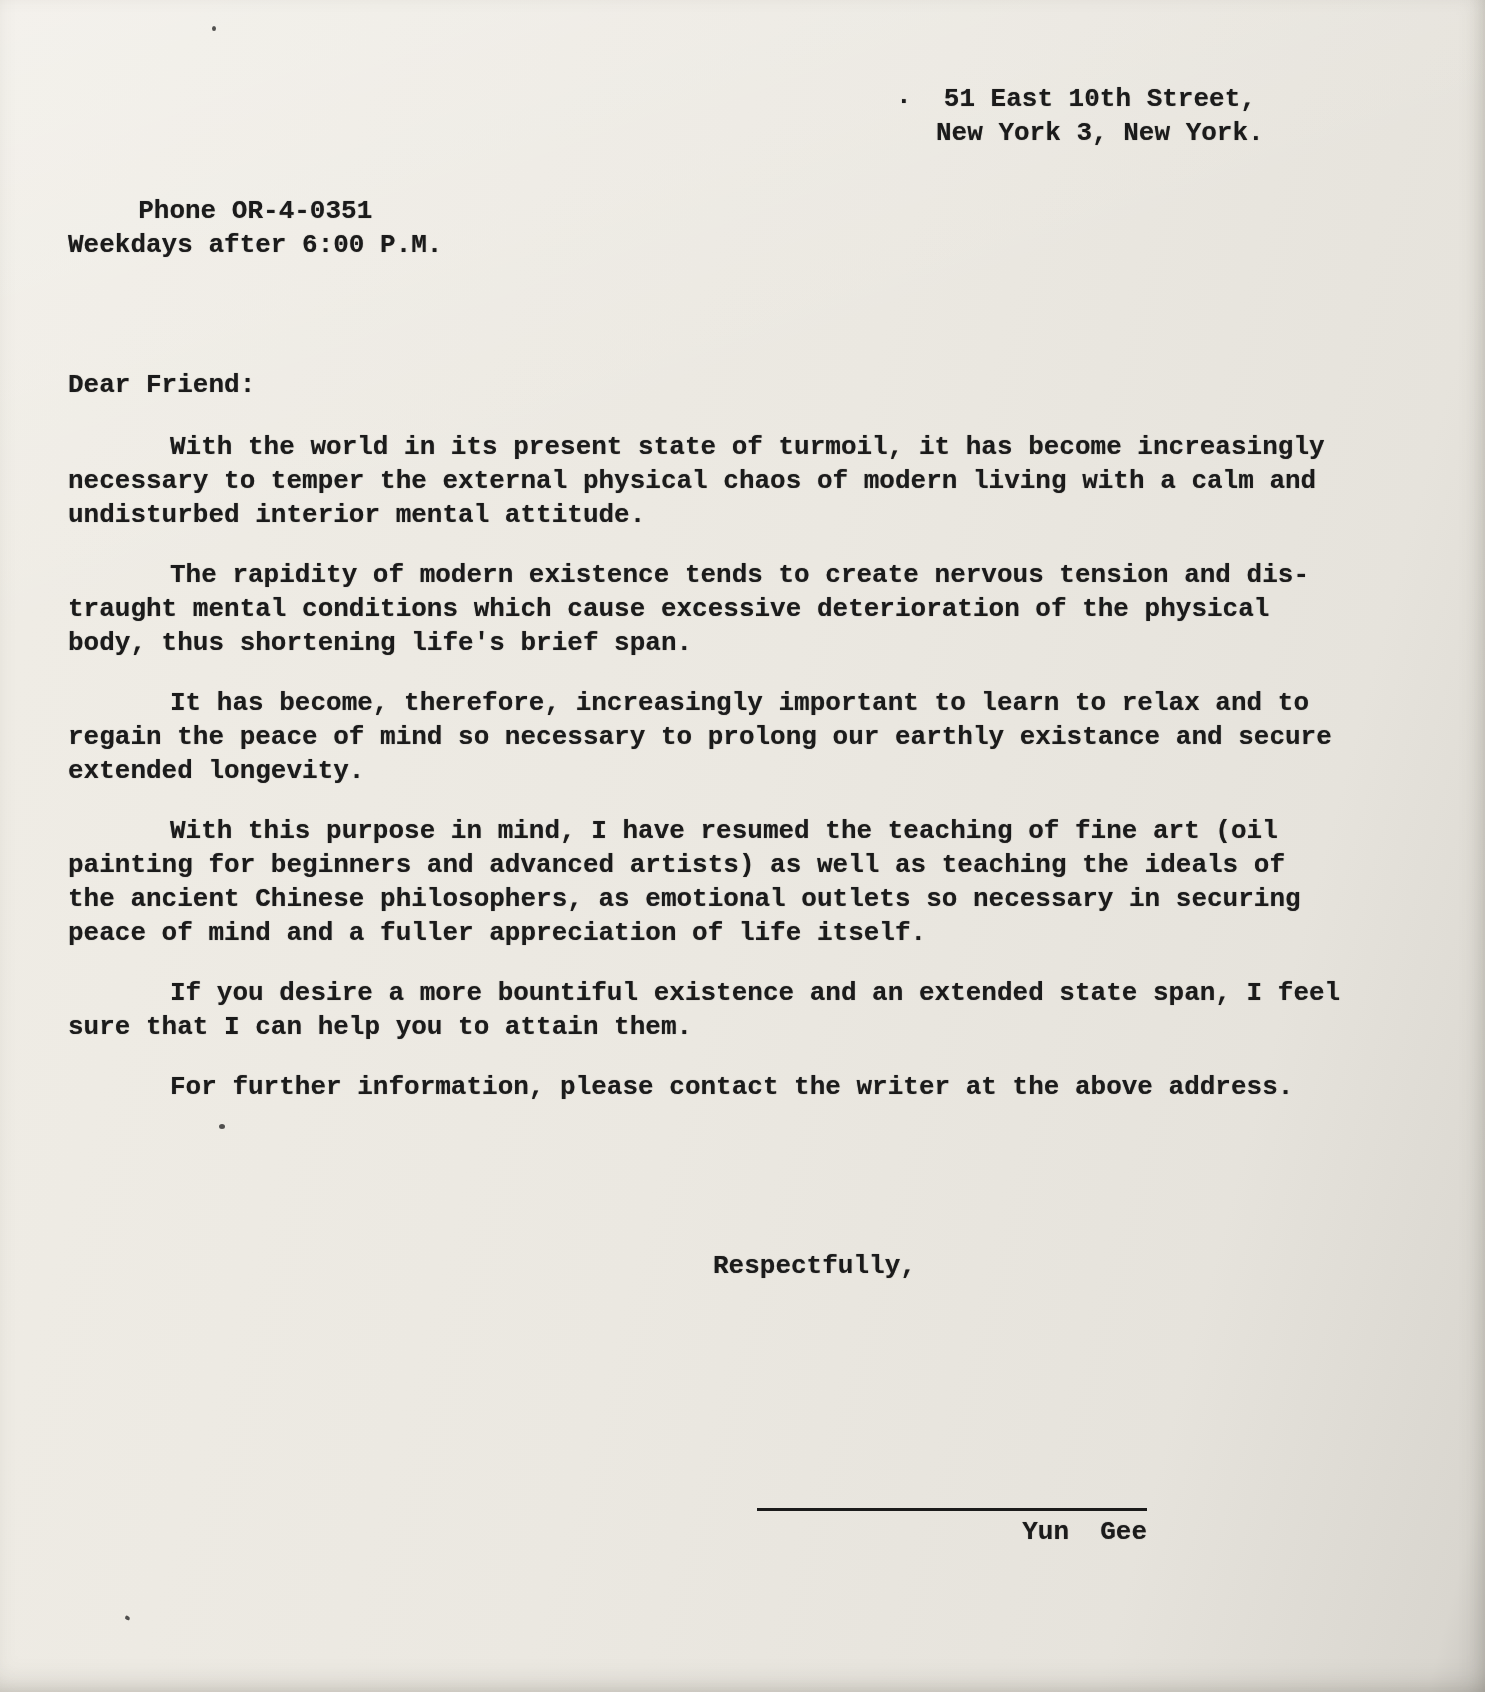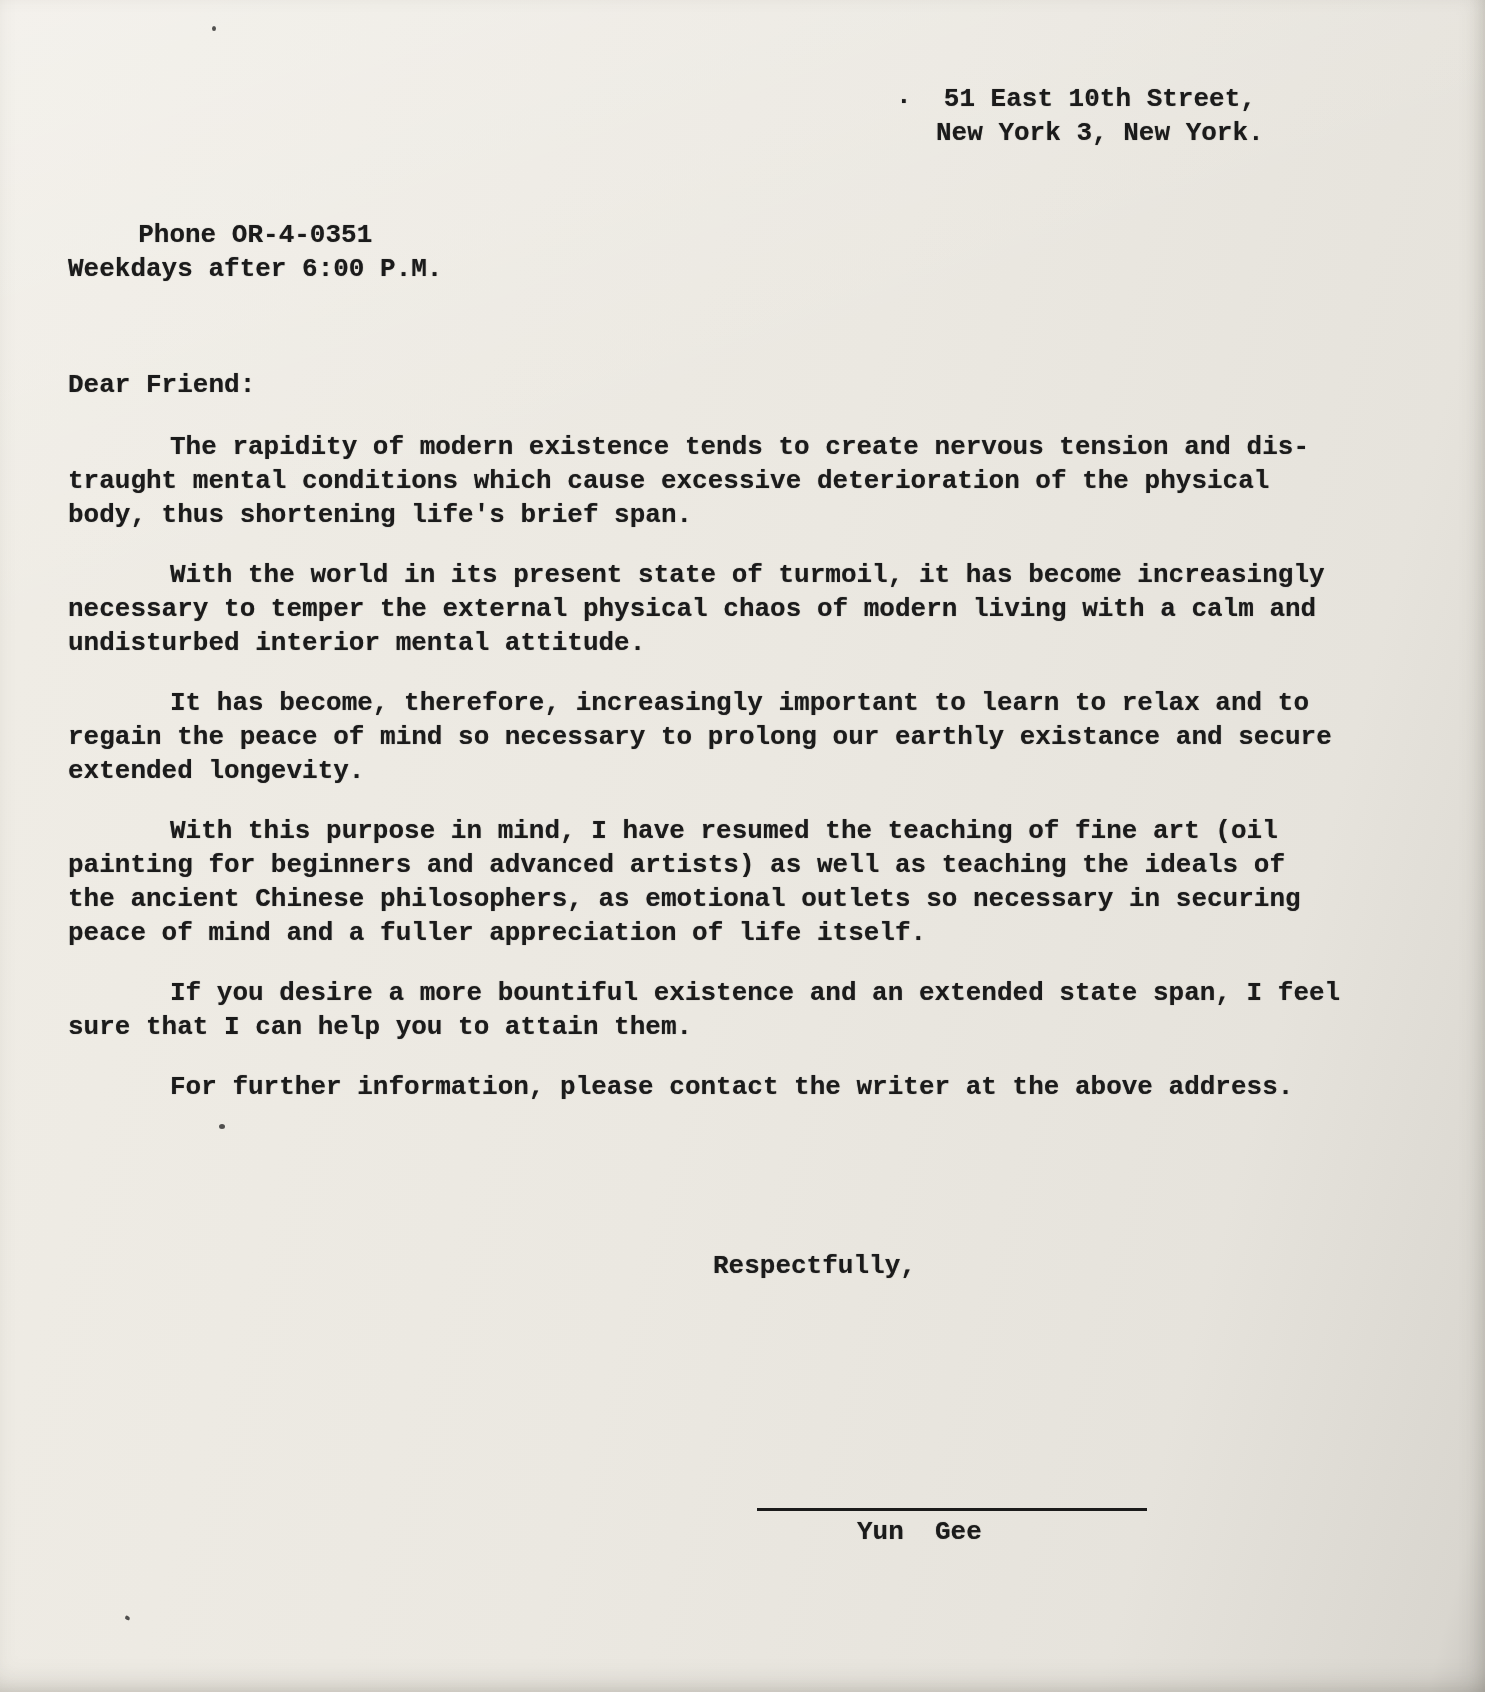--- a/index.html
+++ b/index.html
@@ -33,21 +33,21 @@
     top: 82px;
   }
   .address-dot {
     position: absolute;
     left: 896px;
     top: 84px;
   }
   .phone-block {
     position: absolute;
     left: 68px;
-    top: 218px;
+    top: 194px;
     font-family: Liberation Mono, monospace;
   }
   .body-block {
     position: absolute;
     left: 68px;
     top: 368px;
     width: 1390px;
   }
   .salutation {
     margin: 0 0 28px 0;
@@ -62,20 +62,21 @@
     position: absolute;
     left: 713px;
     top: 1249px;
     white-space: pre-line;
   }
   .signature-block {
     position: absolute;
     left: 757px;
     top: 1508px;
     width: 390px;
+    text-align: right;
   }
   .signature-line {
     width: 390px;
     height: 0;
     border-top: 3px solid #1b1b1b;
     margin-bottom: 4px;
   }
   .signature-name {
     padding-left: 100px;
     white-space: pre;
@@ -97,26 +98,26 @@
   <span class="address-dot">·</span>
 
   <div class="address-block line-block">51 East 10th Street,
 New York 3, New York.</div>
 
   <div class="phone-block line-block">Phone OR-4-0351
 Weekdays after 6:00 P.M.</div>
 
   <div class="body-block">
     <div class="salutation">Dear Friend:</div>
+    <div class="para">With the world in its present state of turmoil, it has become increasingly
+necessary to temper the external physical chaos of modern living with a calm and
+undisturbed interior mental attitude.</div>
     <div class="para">The rapidity of modern existence tends to create nervous tension and dis-
 traught mental conditions which cause excessive deterioration of the physical
 body, thus shortening life's brief span.</div>
-    <div class="para">With the world in its present state of turmoil, it has become increasingly
-necessary to temper the external physical chaos of modern living with a calm and
-undisturbed interior mental attitude.</div>
     <div class="para">It has become, therefore, increasingly important to learn to relax and to
 regain the peace of mind so necessary to prolong our earthly existance and secure
 extended longevity.</div>
     <div class="para">With this purpose in mind, I have resumed the teaching of fine art (oil
 painting for beginners and advanced artists) as well as teaching the ideals of
 the ancient Chinese philosophers, as emotional outlets so necessary in securing
 peace of mind and a fuller appreciation of life itself.</div>
     <div class="para">If you desire a more bountiful existence and an extended state span, I feel
 sure that I can help you to attain them.</div>
     <div class="para">For further information, please contact the writer at the above address.</div>

